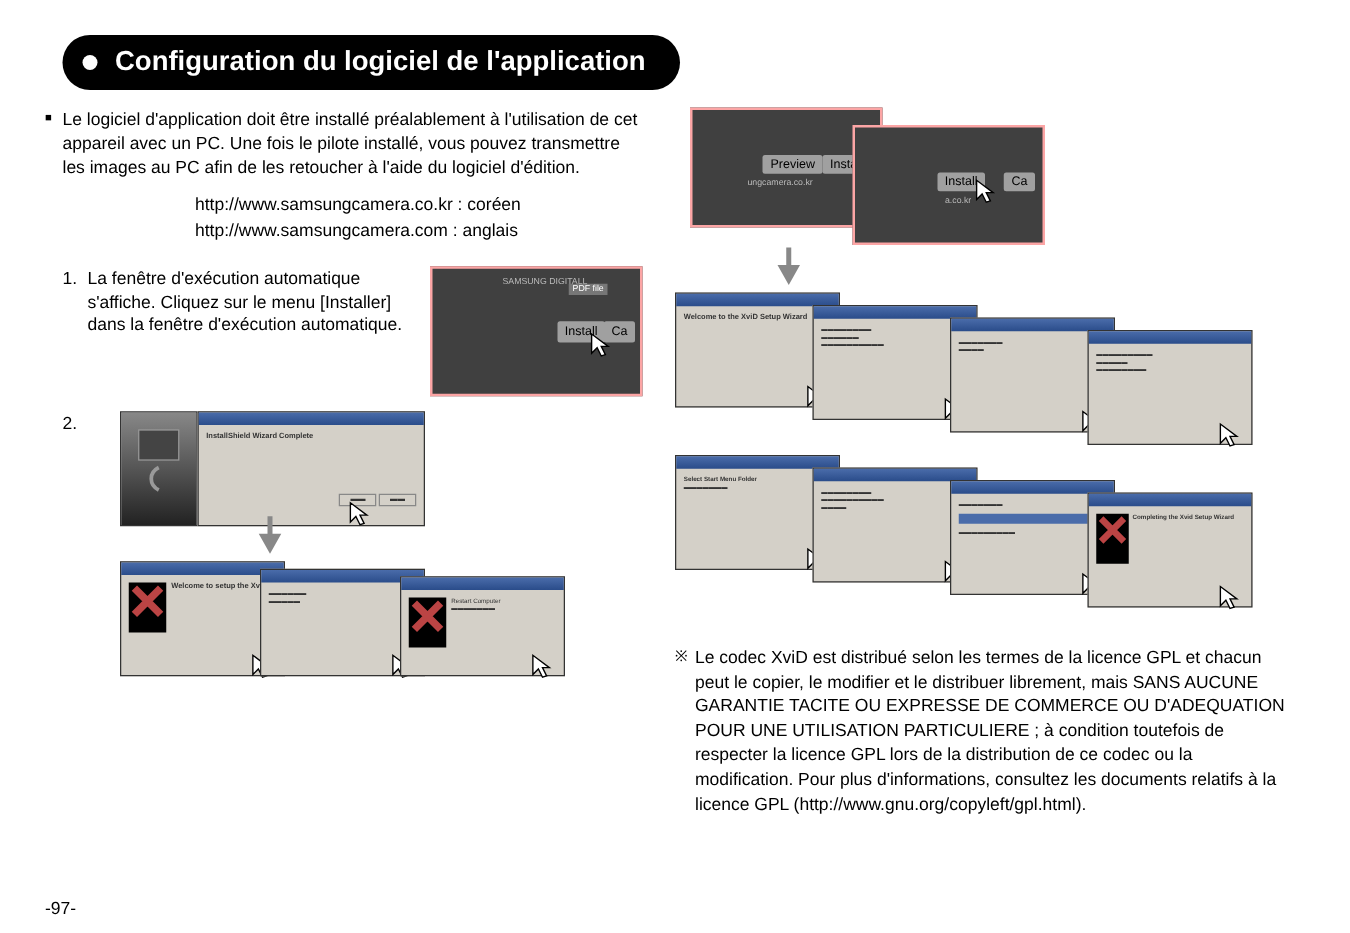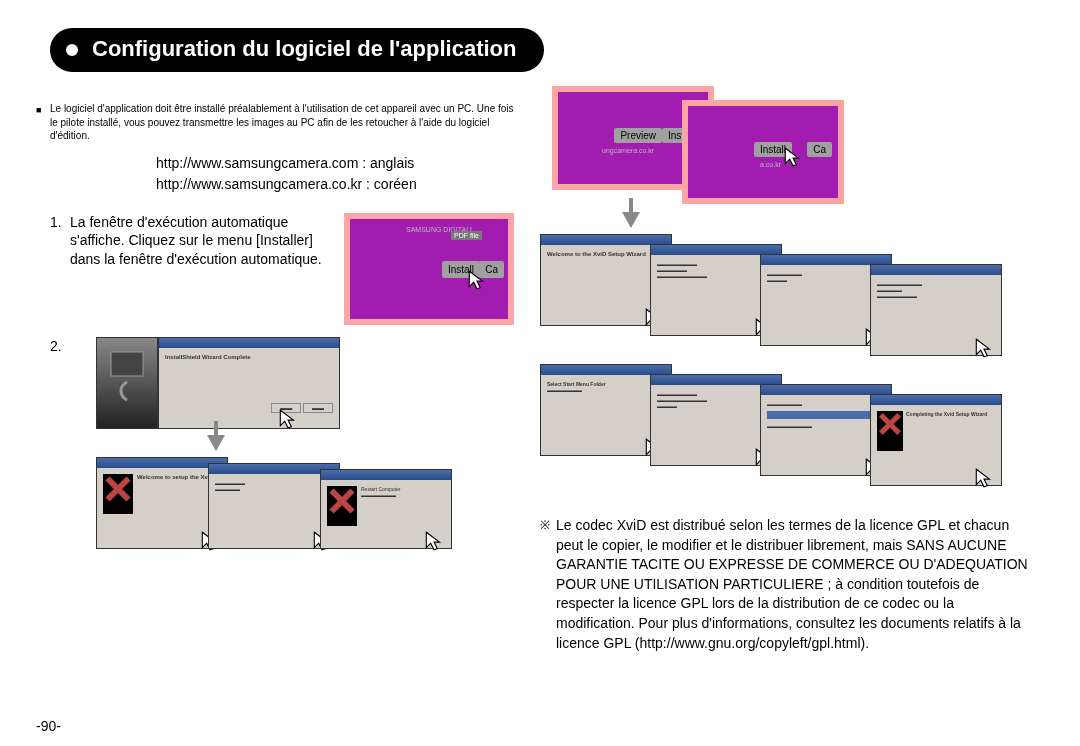--- a/index.html
+++ b/index.html
@@ -2,28 +2,28 @@
 <html><head>
 <meta charset="utf-8">
 <style>
   html,body{margin:0;padding:0;background:#fff;font-family:Arial,Helvetica,sans-serif;color:#000}
   .page{width:1064px;height:746px;position:relative;box-sizing:border-box;padding:28px 36px 28px 36px}
   .title-pill{background:#000;color:#fff;border-radius:30px;padding:8px 28px 10px 42px;display:inline-block;font-size:22px;font-weight:bold;margin:0 0 14px 14px;position:relative}
   .title-pill::before{content:"";position:absolute;left:16px;top:50%;width:12px;height:12px;border-radius:50%;background:#fff;transform:translateY(-50%)}
   .columns{display:flex;gap:26px}
   .col-left{width:478px}
   .col-right{flex:1}
-  .bullet{font-size:10px;line-height:1.35;margin:16px 0 10px 0;padding-left:14px;position:relative}
+  .bullet{font-size:14px;line-height:1.35;margin:0 0 10px 0;padding-left:14px;position:relative}
   .bullet::before{content:"■";position:absolute;left:0;top:2px;font-size:9px}
   .urls{font-size:14px;line-height:1.5;margin:0 0 18px 0;padding-left:120px}
   .step{font-size:14px;line-height:1.35;margin:0 0 12px 0;padding-left:34px;position:relative}
   .step .num{position:absolute;left:14px}
   .step1-row{display:flex;align-items:flex-start;gap:14px}
   .step1-text{flex:0 0 260px}
-  .fig{background:#a21caf;border:6px solid #fca5a5;position:relative;display:flex;align-items:center;justify-content:center}
+  .fig{background:#404040;border:2px solid #fca5a5;position:relative;display:flex;align-items:center;justify-content:center}
   .fig svg{display:block}
   .badge{position:absolute;background:#a0a0a0;padding:2px 6px;font-size:10px;color:#000;border-radius:2px}
   .arrow-down{width:0;height:0;border-left:9px solid transparent;border-right:9px solid transparent;border-top:16px solid #888;margin:6px auto;position:relative}
   .arrow-down::before{content:"";position:absolute;top:-30px;left:-2px;width:4px;height:18px;background:#888}
   .win{background:#d4d0c8;border:1px solid #333;position:relative}
   .win .tbar{height:10px;background:linear-gradient(#4a6caa,#2a4c8a)}
   .win .body{padding:6px;font-size:6px;color:#333;line-height:1.2}
   .cursor{position:absolute;width:22px;height:22px}
   .foot{position:absolute;left:36px;bottom:12px;font-size:14px}
   .note{font-size:14px;line-height:1.4;padding-left:16px;position:relative}
@@ -38,22 +38,22 @@
 
   <div class="title-pill">Configuration du logiciel de l'application</div>
 
   <div class="columns">
 
     <div class="col-left">
 
       <p class="bullet">Le logiciel d'application doit être installé préalablement à l'utilisation de cet appareil avec un PC. Une fois le pilote installé, vous pouvez transmettre les images au PC afin de les retoucher à l'aide du logiciel d'édition.</p>
 
       <div class="urls">
+        <div>http://www.samsungcamera.co.kr : coréen</div>
         <div>http://www.samsungcamera.com : anglais</div>
-        <div>http://www.samsungcamera.co.kr : coréen</div>
       </div>
 
       <div class="step step1-row">
         <div class="step1-text">
           <span class="num">1.</span>
           <span>La fenêtre d'exécution automatique s'affiche.  Cliquez sur le menu [Installer] dans la fenêtre d'exécution automatique.</span>
         </div>
         <div class="fig" style="width:170px;height:100px">
           <span class="tiny" style="top:6px;left:56px">SAMSUNG DIGITALL</span>
           <span class="tiny" style="top:12px;right:26px;background:#777;color:#fff;padding:0 3px">PDF file</span>
@@ -221,14 +221,14 @@
       </div>
 
       <div class="note" style="margin-top:22px">
         <span class="sym">※</span>
         <span>Le codec XviD est distribué selon les termes de la licence GPL et chacun peut le copier, le modifier et le distribuer librement, mais SANS AUCUNE GARANTIE TACITE OU EXPRESSE DE COMMERCE OU D'ADEQUATION POUR UNE UTILISATION PARTICULIERE ; à condition toutefois de respecter la licence GPL lors de la distribution de ce codec ou la modification. Pour plus d'informations, consultez les documents relatifs à la licence GPL (http://www.gnu.org/copyleft/gpl.html).</span>
       </div>
 
     </div>
   </div>
 
-  <div class="foot">-90-</div>
+  <div class="foot">-97-</div>
 </div>
 
 </body></html>

